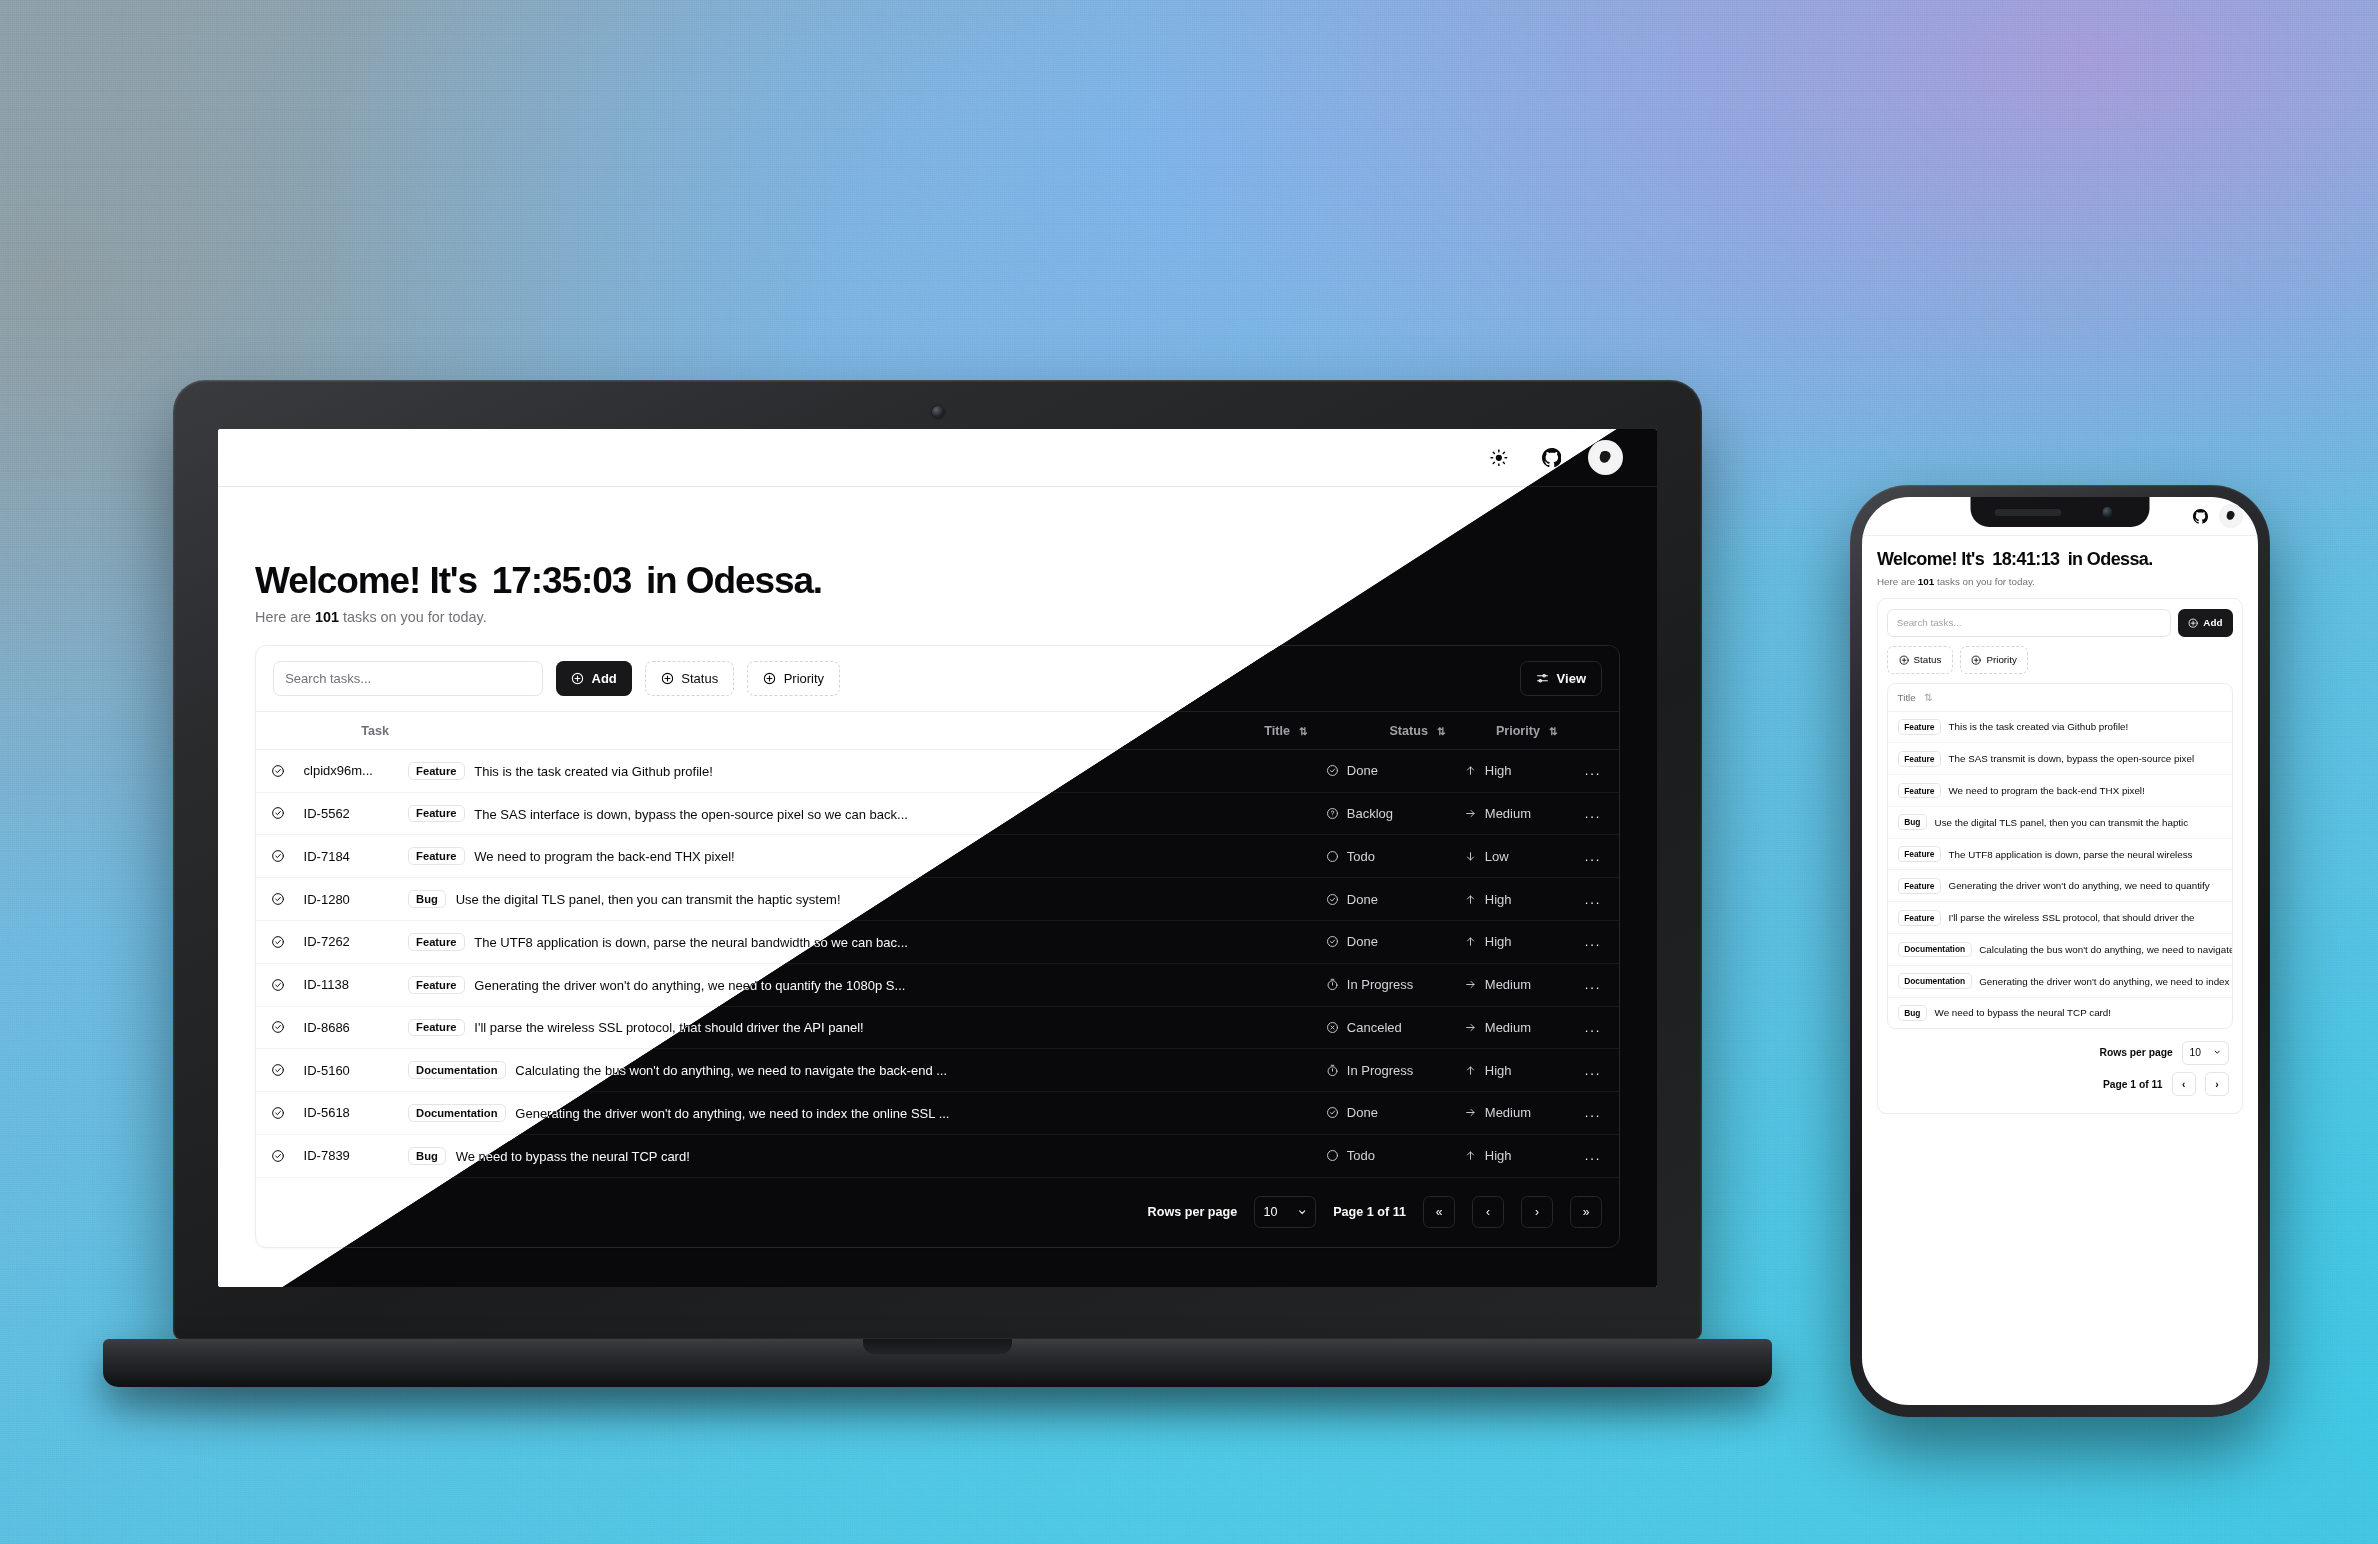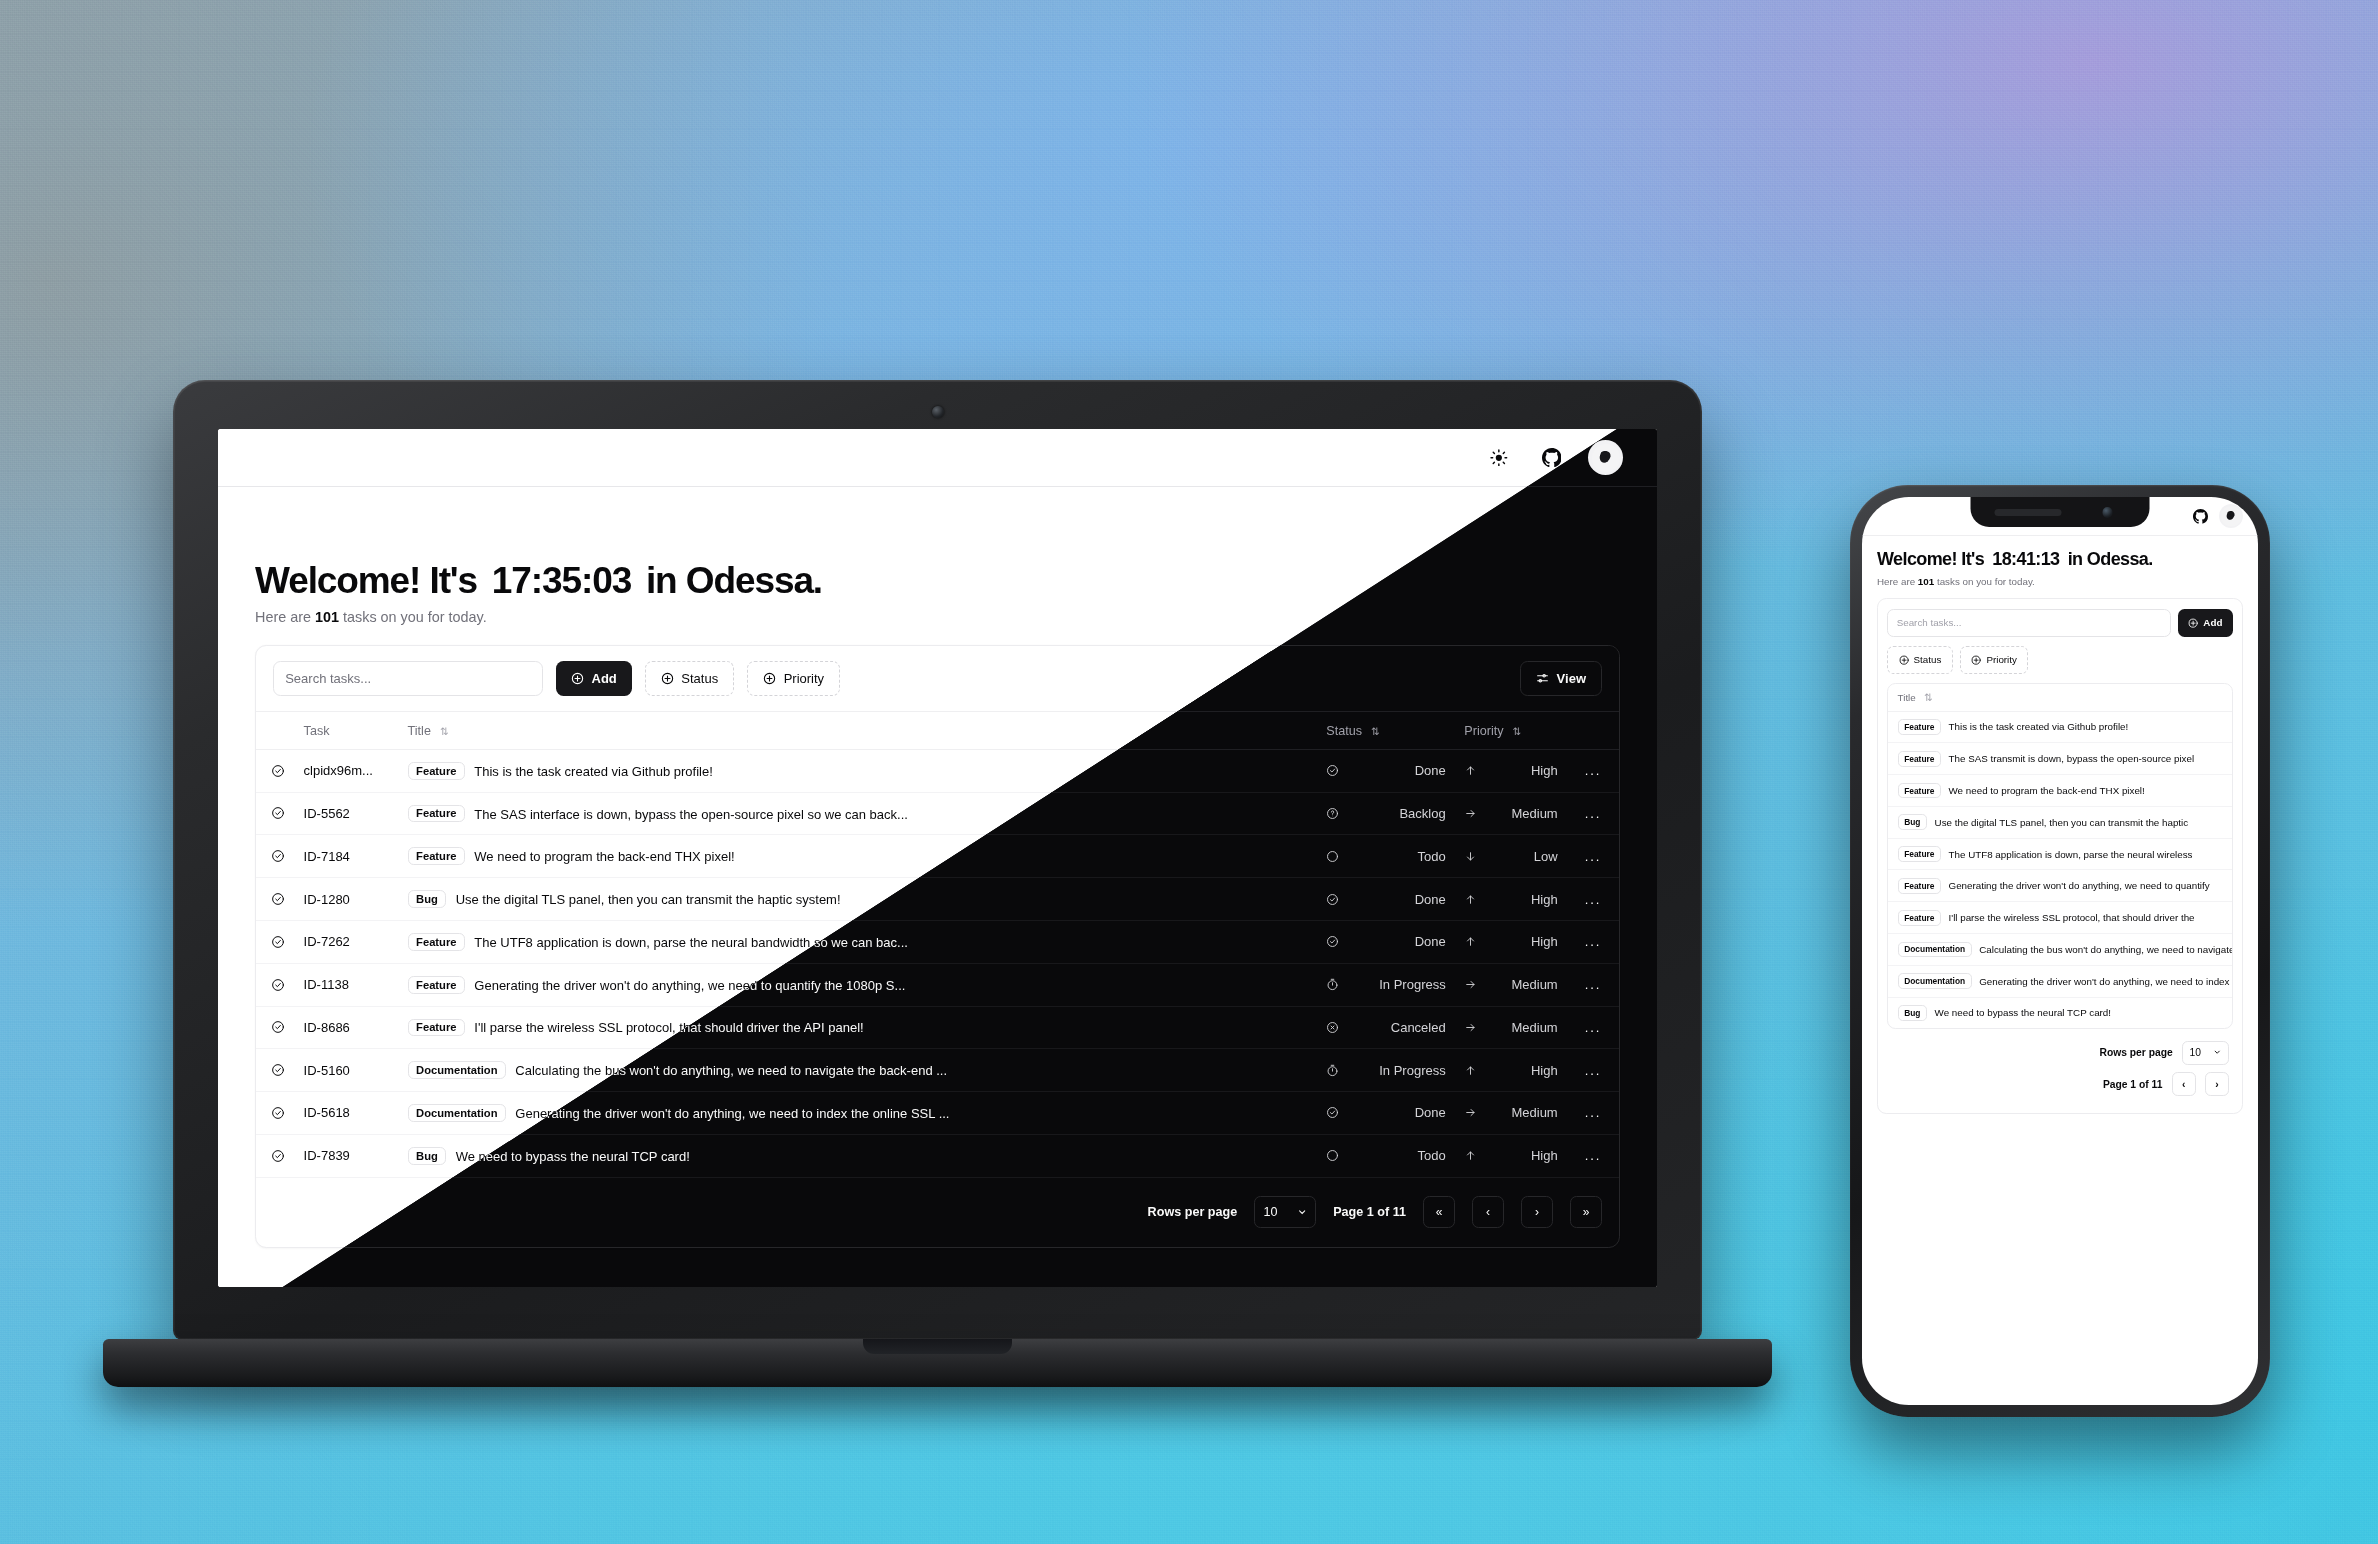--- a/index.html
+++ b/index.html
@@ -79,33 +79,33 @@
   .search { width:270px; height:35px; border:0.9px solid #e4e4e7; border-radius:7.5px;
             padding:0 11.2px; font-size:13px; color:#71717a; display:flex; align-items:center; background:#fff;}
   .btn { height:35px; border-radius:7.5px; display:inline-flex; align-items:center; gap:7.5px;
          padding:0 15px; font-size:13px; font-weight:600; cursor:pointer; white-space:nowrap;}
   .btn-dark { background:#18181b; color:#fff; }
   .btn-dashed { border:1.4px dashed #d4d4d8; color:#09090b; background:#fff; font-weight:500; }
   .btn-outline { border:0.9px solid #e4e4e7; color:#09090b; background:#fff; }
   .spacer { flex:1 1 auto; }
 
   table.tasks { width:100%; border-collapse:collapse; font-size:13px; }
-  table.tasks thead th { text-align:left; font-weight:400; color:#71717a; font-size:12.6px;
+  table.tasks thead th { text-align:right; font-weight:700; color:#71717a; font-size:12.6px;
       padding:11.2px 9.3px; border-top:0.9px solid #efeff1; border-bottom:0.9px solid #efeff1; background:#fff;}
   table.tasks tbody td { padding:12px 9.3px; border-bottom:0.9px solid #f3f3f5; vertical-align:middle; color:#09090b;}
   .c-check { width:35px; padding-left:15px !important; }
   .c-task  { width:104px; color:#09090b; }
   .c-title { }
   .c-status{ width:138px; }
   .c-prio  { width:112px; }
   .c-more  { width:52px; text-align:center; color:#71717a; letter-spacing:1.9px; }
   .badge { display:inline-block; border:0.9px solid #e4e4e7; border-radius:5.6px; padding:1.9px 7.5px;
            font-size:11.2px; font-weight:600; margin-right:9.3px; background:#fff; }
   .cellflex { display:flex; align-items:center; gap:7.5px; }
-  .muted { color:#52525b;justify-content:space-between; }
+  .muted { color:#52525b; }
   .title-txt { display:inline-block; vertical-align:middle; }
   .sorter { display:inline-block; margin-left:5.6px; color:#a1a1aa; font-size:10.3px; line-height:1;}
 
   .pager { display:flex; align-items:center; justify-content:flex-end; gap:17px; padding:18.6px 17px; font-size:12.6px; }
   .pager .lbl { font-weight:600; }
   .select { height:32px; min-width:62px; border:0.9px solid #e4e4e7; border-radius:6.5px;
             display:flex; align-items:center; justify-content:space-between; gap:9.3px; padding:0 8.4px; font-size:12.6px;}
   .pg-btn { width:32px; height:32px; border:0.9px solid #e4e4e7; border-radius:6.5px;
             display:flex; align-items:center; justify-content:center; color:#09090b; font-size:12px;}
 

